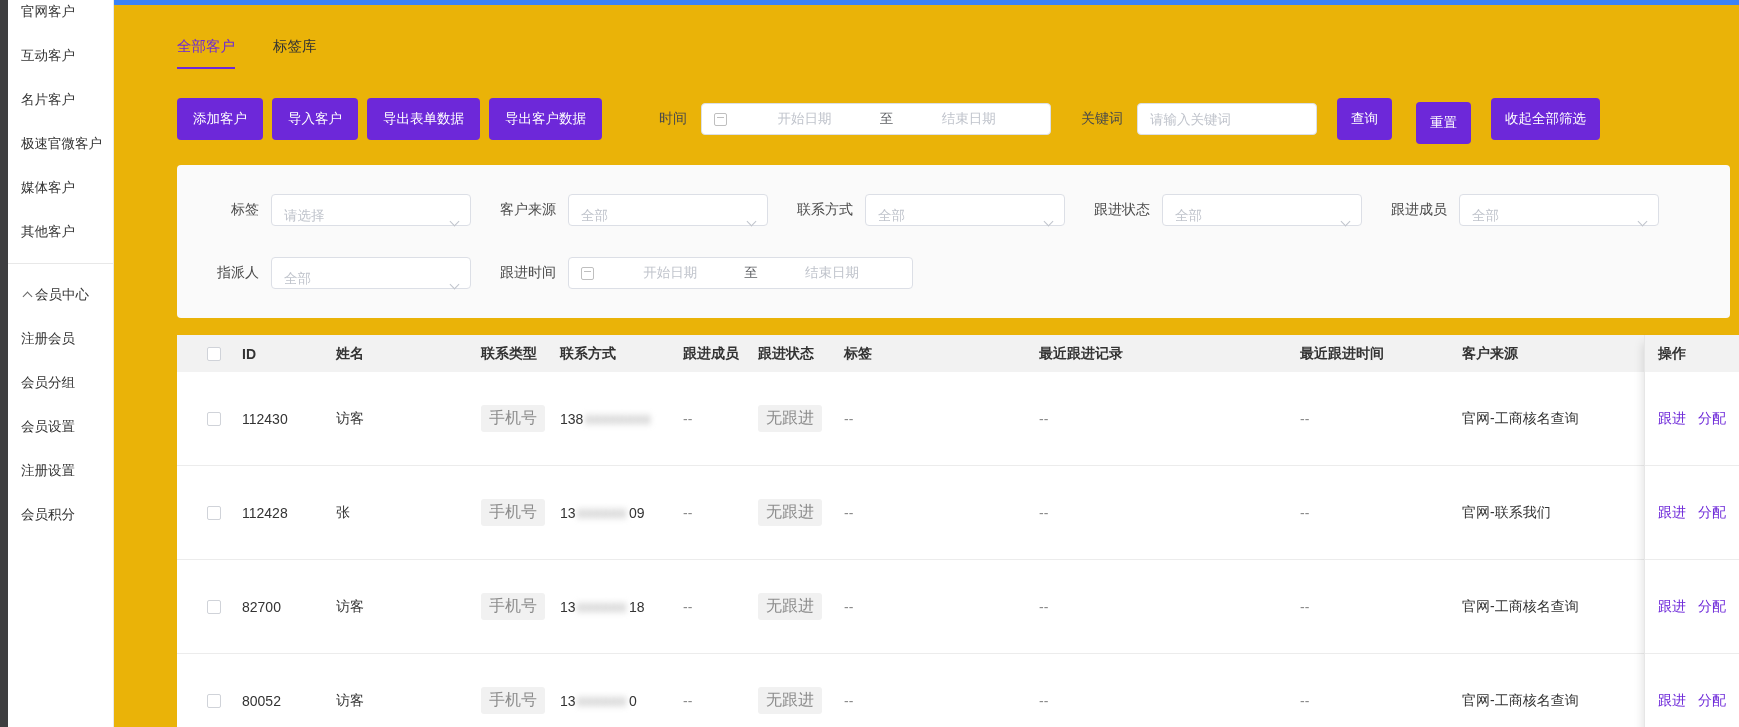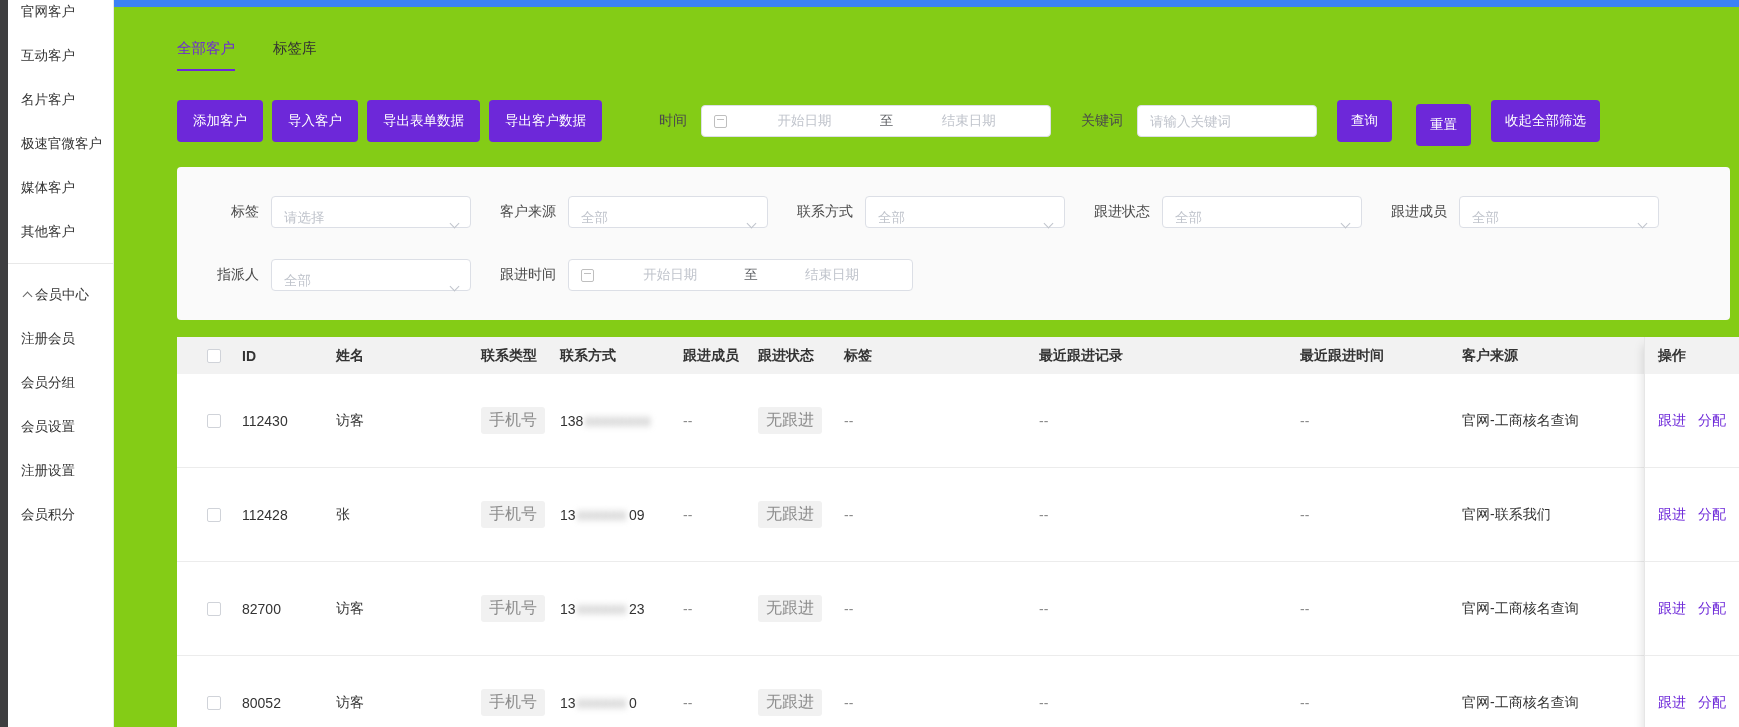--- a/index.html
+++ b/index.html
@@ -12,21 +12,21 @@
   .app{display:flex;height:100%;}
   .rail{width:8px;background:#3e3e40;flex:none;}
   
   .sidebar{width:106px;flex:none;background:#fff;border-right:1px solid #e8e8e8;overflow:hidden;}
   .side-list{margin-top:-10px;}
   .side-item{height:44px;display:flex;align-items:center;padding-left:13px;font-size:13.5px;color:#333;cursor:pointer;white-space:nowrap;}
   .side-divider{height:1px;background:#e8e8e8;margin:9px 0;}
   .side-section{padding-left:16px;}
   .caret-up{width:7px;height:7px;border-left:1.5px solid #666;border-top:1.5px solid #666;transform:rotate(45deg);margin:3px 4px 0 0;flex:none;}
   
-  .main{flex:1;position:relative;border-top:7px solid #3b82f6;padding-left:63px;overflow:hidden;background:#84cc16;}
+  .main{flex:1;position:relative;border-top:5px solid #3b82f6;padding-left:63px;overflow:hidden;background:#eab308;}
   
   .tabs{display:flex;gap:38px;padding-top:32px;}
   .tab{padding-bottom:11px;font-size:14.5px;color:#333;cursor:pointer;border-bottom:2px solid transparent;}
   .tab.active{color:#6d28d9;border-bottom-color:#6d28d9;}
   
   .toolbar{display:flex;align-items:center;margin-top:34px;height:32px;}
   .btn{height:42px;padding:0 16px;background:#6d28d9;color:#fff;border:none;border-radius:4px;font-size:13.5px;margin-right:9px;cursor:pointer;white-space:nowrap;font-family:inherit;}
   .btn.small{padding:0 14px;margin-right:0;}
   .field-label{color:#4a4a4a;white-space:nowrap;}
   .lbl-time{margin-left:48px;margin-right:14px;}
@@ -262,21 +262,21 @@
         <div class="c-source">官网-联系我们</div>
       </div>
 
       <div class="trow">
         <div class="c-check">
             <span class="cb"></span>
           </div>
         <div class="c-id">82700</div>
         <div class="c-name">访客</div>
         <div class="c-type"><span class="chip">手机号</span></div>
-        <div class="c-phone"><span>13</span><span class="blurred">888888</span><span>23</span></div>
+        <div class="c-phone"><span>13</span><span class="blurred">888888</span><span>18</span></div>
         <div class="c-member dash">--</div>
         <div class="c-status"><span class="chip">无跟进</span></div>
         <div class="c-tag dash">--</div>
         <div class="c-record dash">--</div>
         <div class="c-time dash">--</div>
         <div class="c-source">官网-工商核名查询</div>
       </div>
 
       <div class="trow">
         <div class="c-check">

